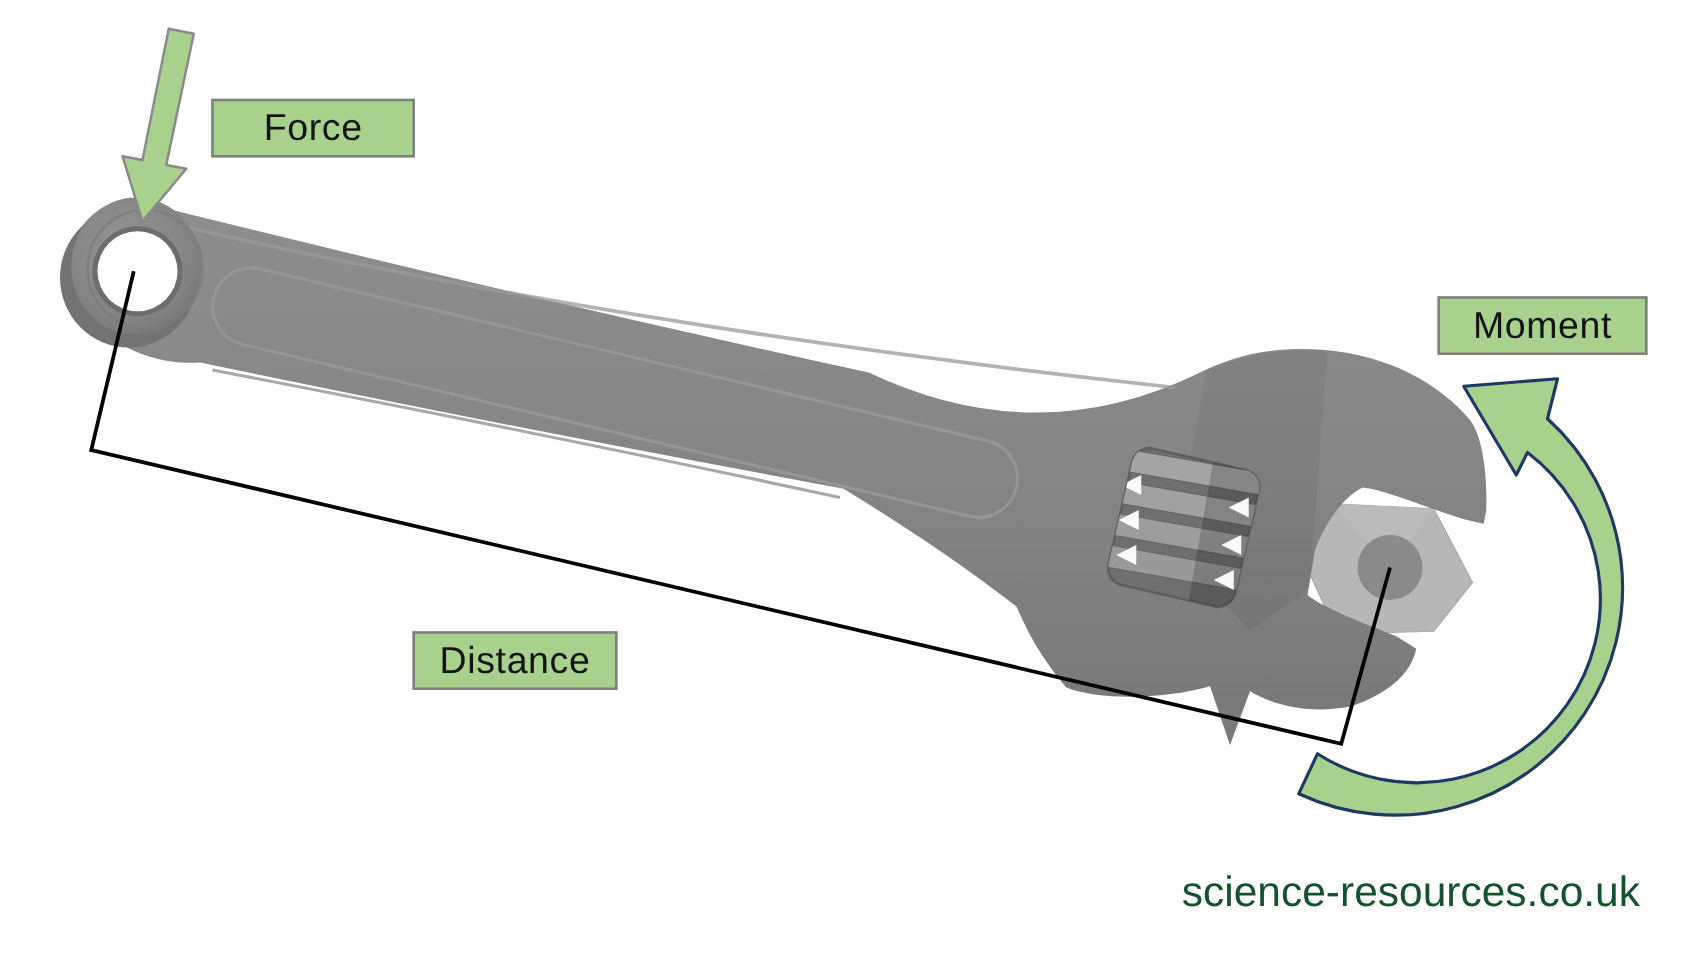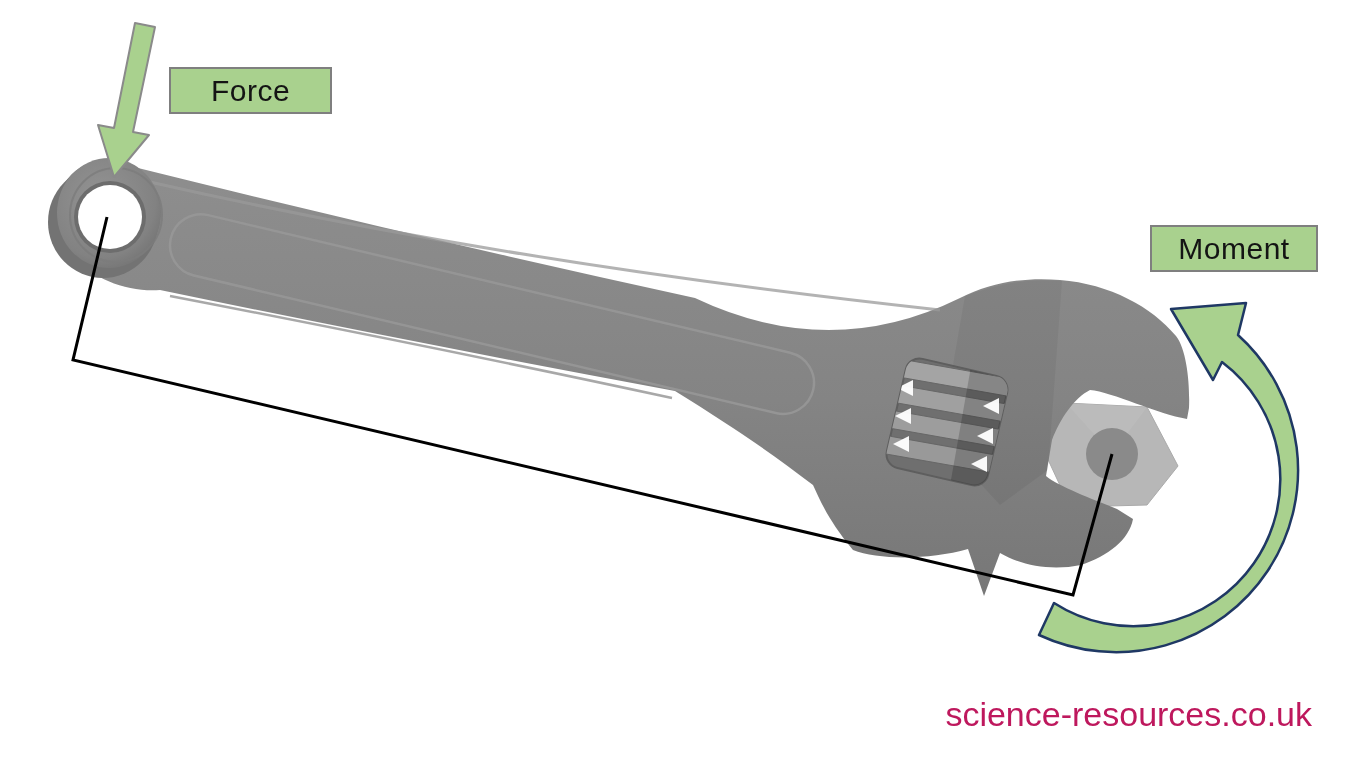--- a/index.html
+++ b/index.html
@@ -26,30 +26,31 @@
     background: #a9d18e;
     border: 2px solid #7f7f7f;
     color: #141414;
     display: flex;
     align-items: center;
     justify-content: center;
     font-size: 30px;
     line-height: 1;
     letter-spacing: 0.5px;
     user-select: none;
+    margin-top: 12px;
   }
   #force-label    { left: 169px; top: 67px;  width: 163px; height: 47px; }
   #distance-label { left: 330px; top: 493px; width: 164px; height: 47px; }
   #moment-label   { left: 1150px; top: 225px; width: 168px; height: 47px; }
   #watermark {
     position: absolute;
     right: 36px;
     top: 695px;
     font-size: 34px;
-    color: #be185d;
+    color: #14532d;
     white-space: nowrap;
   }
 </style>
 </head>
 <body>
 
 <div id="stage">
 
   <svg id="diagram-svg" width="1348" height="779" viewBox="0 0 1348 779">
     <defs>
@@ -143,18 +144,19 @@
              L 1246,303
              L 1171,309
              L 1213,380
              L 1222,362
              A 147 147 0 0 1 1054,603
              Z" fill="#a9d18e" stroke="#1f3864" stroke-width="2.5" stroke-linejoin="round"></path>
   </svg>
 
   <div class="label" id="force-label">Force</div>
 
+  <div class="label" id="distance-label">Distance</div>
 
   <div class="label" id="moment-label">Moment</div>
 
   <div id="watermark">science-resources.co.uk</div>
 
 </div>
 
 </body></html>

